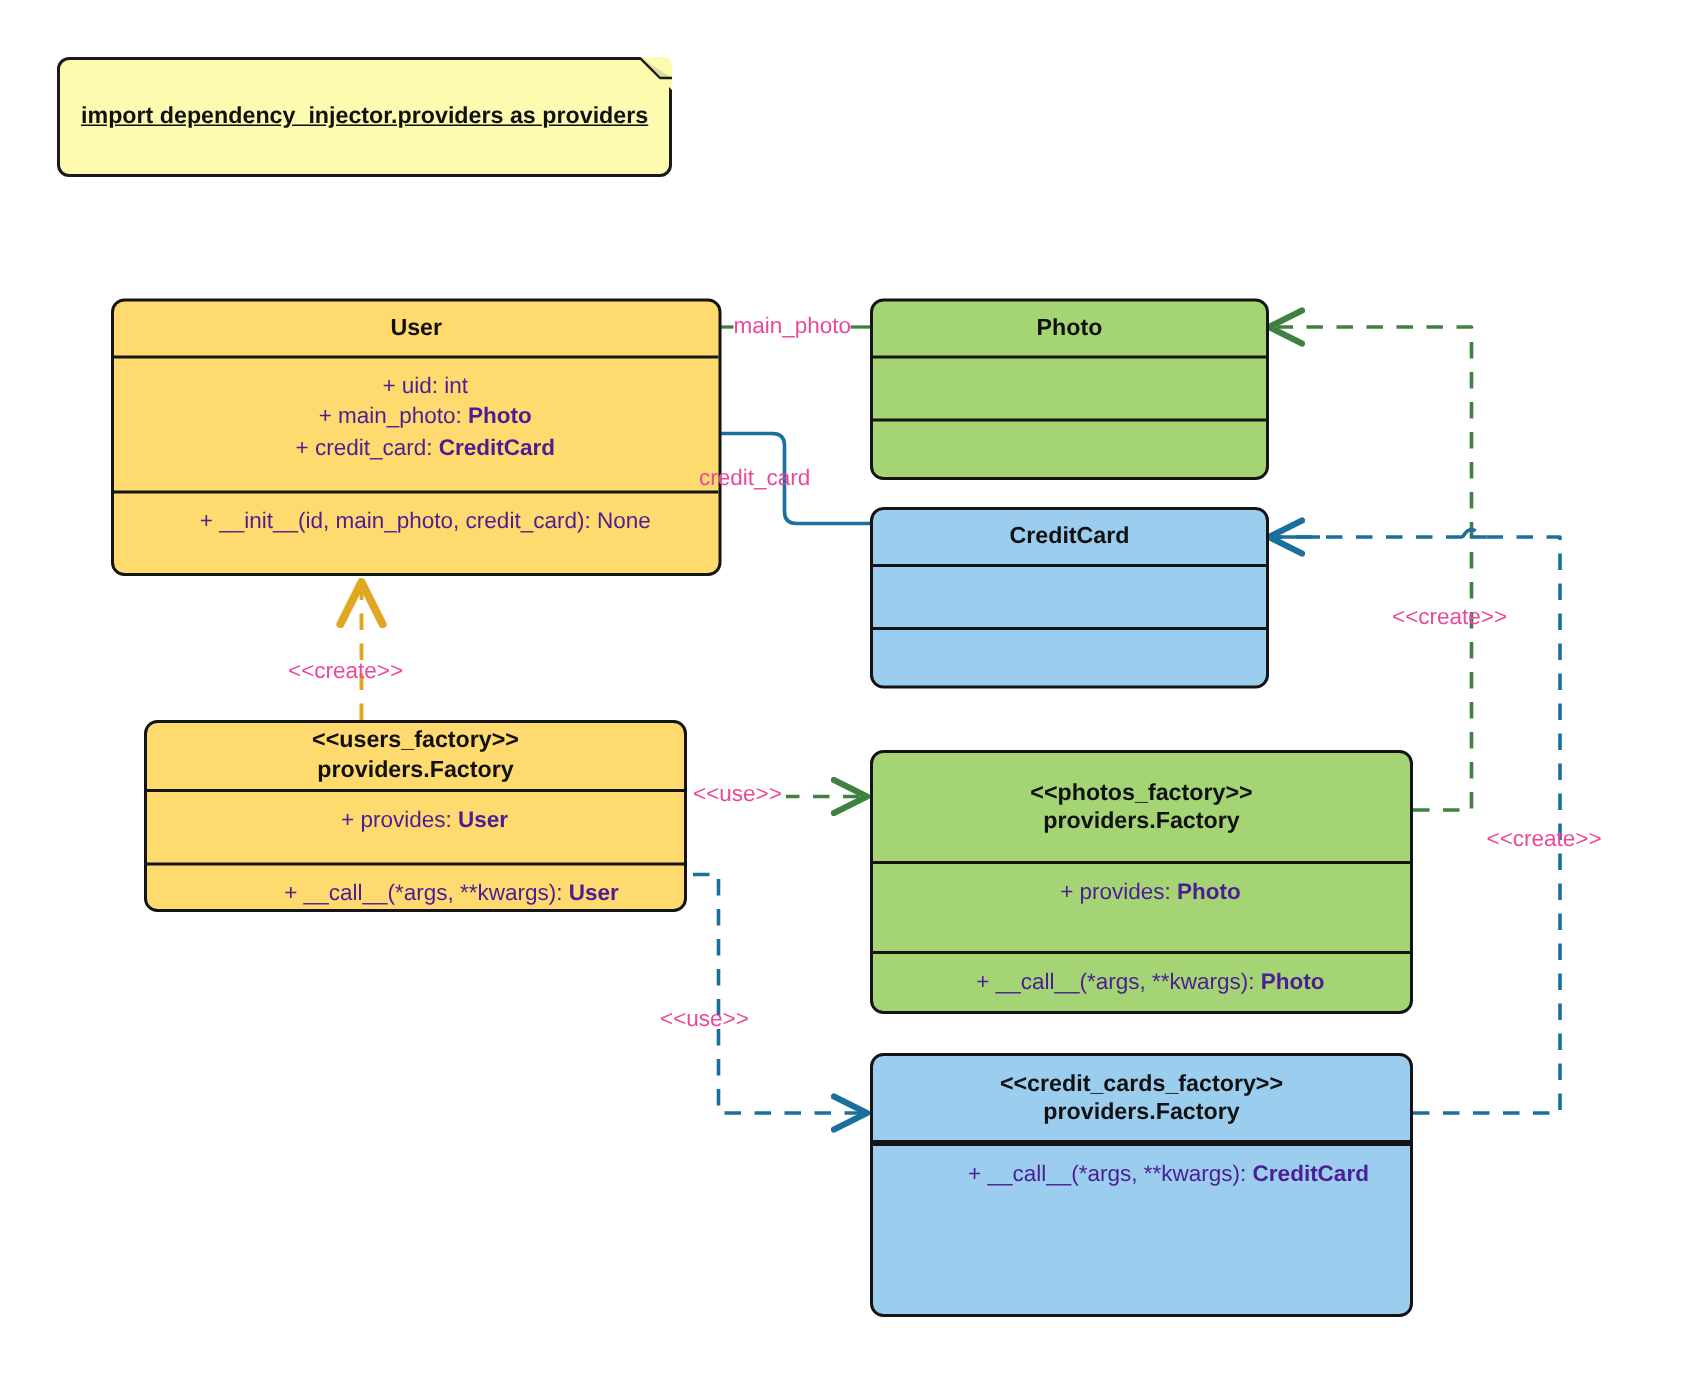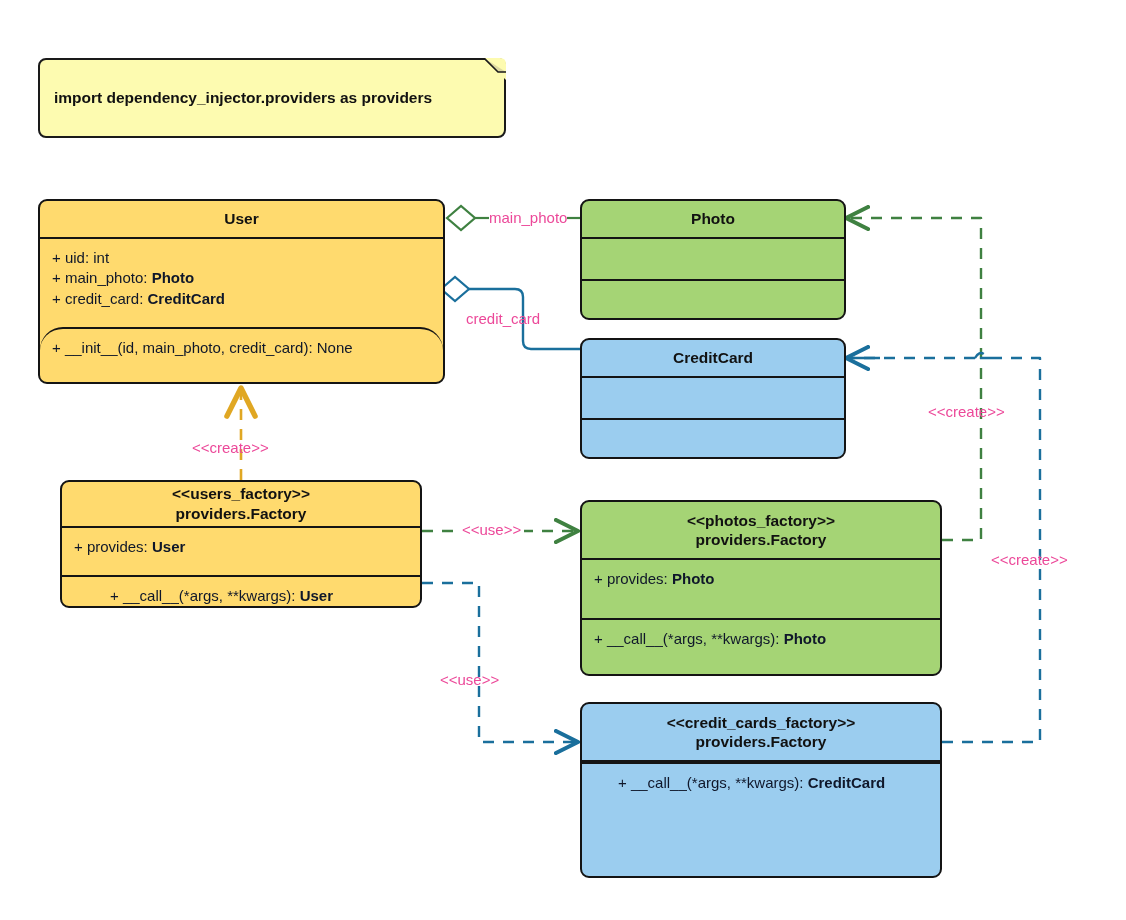--- a/index.html
+++ b/index.html
@@ -79,32 +79,33 @@
     text-align: center;
     font-weight: bold;
     font-size: 15.5px;
     color: #111111;
     line-height: 1.25;
     border-bottom: 2.5px solid #141414;
   }
   .uml .compartment {
     box-sizing: border-box;
     font-size: 15px;
-    color: #0f172a;
+    color: #4c1d95;
     padding: 9px 0 0 12px;
     line-height: 1.35;
+    text-align: center;
   }
   .uml .compartment.divider {
     border-top: 2.5px solid #141414;
   }
   .uml .compartment.empty { padding: 0; }
   .uml .row { white-space: nowrap; }
   .uml .row b { font-weight: bold; }
 
-  .fill-yellow { background: #ffda6e; }
+  .fill-yellow { background: #ffda6e; margin-left: 36px; }
   .fill-green  { background: #a5d475; }
   .fill-blue   { background: #9bcdef; }
 </style>
 </head>
 <body>
 
 <div id="canvas">
 
   <svg id="wires" viewBox="0 0 1126 920" width="1126" height="920">
     <defs>
@@ -147,21 +148,21 @@
     </g>
 
     <g>
       <path d="M942,742 L1040,742 L1040,358 L991,358" stroke="#1a6f9c" stroke-width="2.4" fill="none" stroke-dasharray="11 9" stroke-linejoin="round"></path>
 
       <path d="M991,358 L975,358 M975,358 Q981,348 987,358 M975,358 L846,358" stroke="#1a6f9c" stroke-width="2.4" fill="none" stroke-dasharray="11 9"></path>
       <path d="M880,358 L846,358" stroke="#1a6f9c" stroke-width="2.4" fill="none" marker-end="url(#arrow-blue)"></path>
     </g>
   </svg>
 
-  <div class="note" style="left:38px; top:58px; width:468px; height:80px;">
+  <div class="note" style="left:38px; top:38px; width:410px; height:80px;text-decoration:underline;">
     <span>import dependency_injector.providers as providers</span>
     <svg class="note-fold" viewBox="0 0 22 22">
       <path d="M0,0 L22,22 L22,6 Q22,0 16,0 Z" fill="#fdfbb0" stroke="none"></path>
       <path d="M0,0 L14,14 L22,14" fill="#ddd9a0" stroke="#1a1a1a" stroke-width="1.6" stroke-linejoin="round"></path>
     </svg>
   </div>
 
   <div class="uml fill-yellow" style="left:38px; top:199px; width:407px; height:185px;">
     <div class="hdr" style="height:38px;">
       <span>User</span>
@@ -170,21 +171,21 @@
       <div class="row">
         <span>+ uid: </span><span>int</span>
       </div>
       <div class="row">
         <span>+ main_photo: </span><b>Photo</b>
       </div>
       <div class="row">
         <span>+ credit_card: </span><b>CreditCard</b>
       </div>
     </div>
-    <div class="compartment divider" style="flex:1;border-radius:23px;">
+    <div class="compartment divider" style="flex:1;">
       <div class="row">
         <span>+ __init__(id, main_photo, credit_card): </span><span>None</span>
       </div>
     </div>
   </div>
 
   <div class="uml fill-green" style="left:580px; top:199px; width:266px; height:121px;">
     <div class="hdr" style="height:38px;">
       <span>Photo</span>
     </div>
@@ -211,21 +212,21 @@
       </div>
     </div>
     <div class="compartment divider" style="flex:1;padding-left:48px;">
       <div class="row">
         <span>+ __call__(*args, **kwargs): </span><b>User</b>
       </div>
     </div>
   </div>
 
   <div class="uml fill-green" style="left:580px; top:500px; width:362px; height:176px;">
-    <div class="hdr" style="height:58px;">
+    <div class="hdr" style="height:74px;">
       <span>&lt;&lt;photos_factory&gt;&gt;</span>
       <span>providers.Factory</span>
     </div>
     <div class="compartment" style="height:58px;">
       <div class="row">
         <span>+ provides: </span><b>Photo</b>
       </div>
     </div>
     <div class="compartment divider" style="flex:1;">
       <div class="row">

